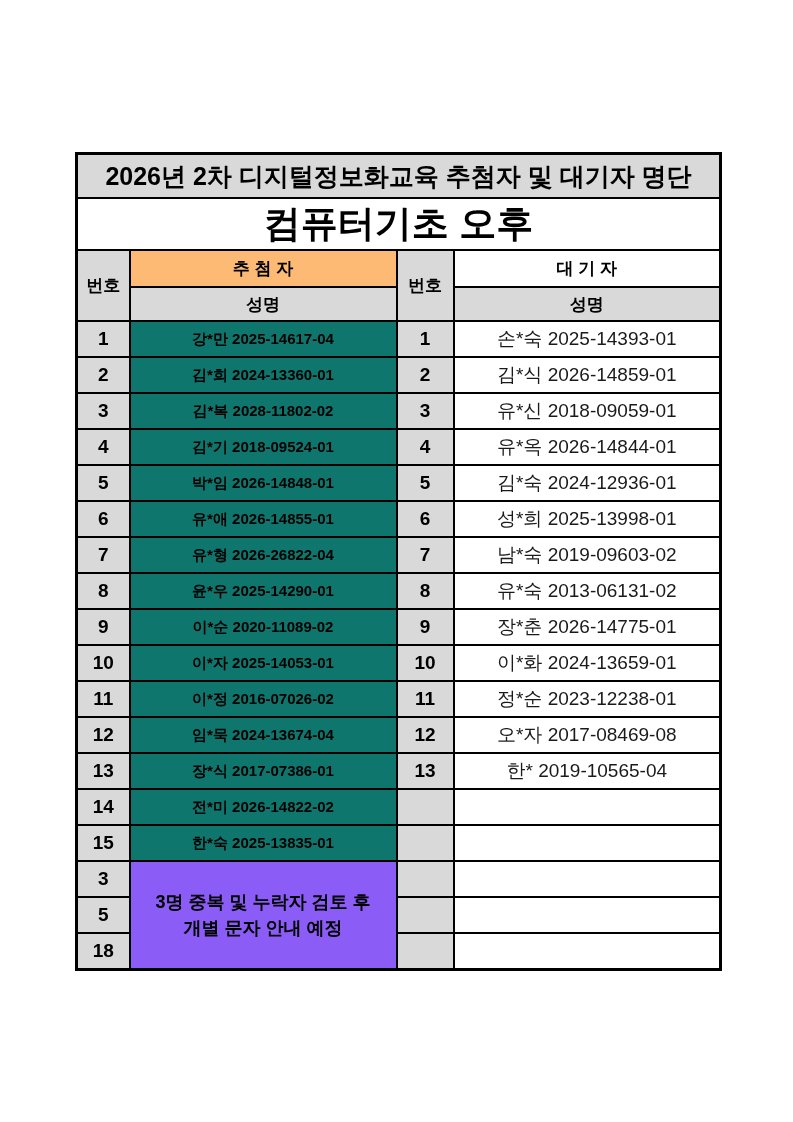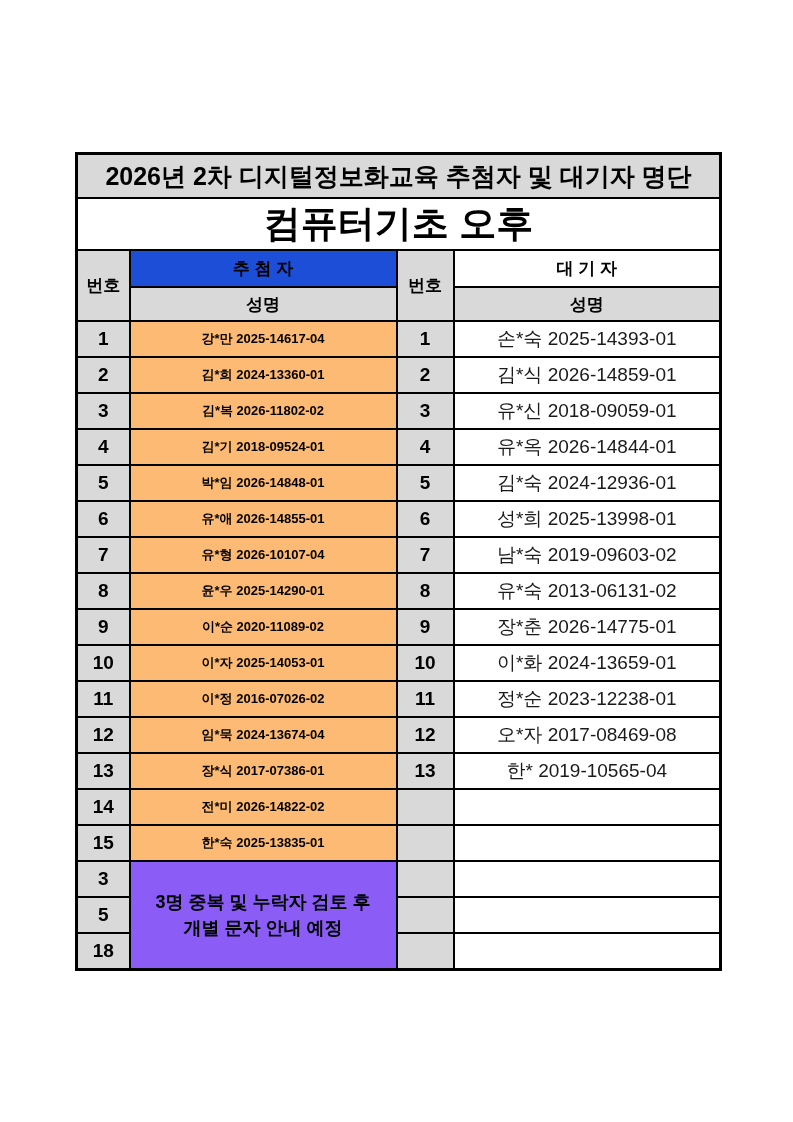--- a/index.html
+++ b/index.html
@@ -45,32 +45,32 @@
     background: #ffffff;
     font-size: 37px;
     font-weight: bold;
     margin-left: 12px;
   }
   .hdr {
     font-size: 17px;
     font-weight: bold;
   }
   .gray { background: #d9d9d9; }
-  .yellow { background: #1d4ed8; }
+  .yellow { background: #fdba74; }
   .hrow1 { height: 37px; }
   .hrow2 { height: 34px; }
   tr.data-row { height: 36px; }
   td.num-cell {
     background: #d9d9d9;
     font-size: 19px;
     font-weight: bold;
   }
   td.winner-cell {
-    background: #fdba74;
-    font-size: 13px;
+    background: #0f766e;
+    font-size: 15px;
     font-weight: bold;
   }
   td.waitlist-cell {
     background: #ffffff;
     font-size: 19px;
     font-weight: normal;
     color: #1a1a1a;
     margin-top: 16px;
   }
   td.note-cell {
@@ -119,21 +119,21 @@
             <td class="waitlist-cell">손*숙 2025-14393-01</td>
           </tr>
           <tr class="data-row">
             <td class="num-cell">2</td>
             <td class="winner-cell">김*희 2024-13360-01</td>
             <td class="num-cell">2</td>
             <td class="waitlist-cell">김*식 2026-14859-01</td>
           </tr>
           <tr class="data-row">
             <td class="num-cell">3</td>
-            <td class="winner-cell">김*복 2026-11802-02</td>
+            <td class="winner-cell">김*복 2028-11802-02</td>
             <td class="num-cell">3</td>
             <td class="waitlist-cell">유*신 2018-09059-01</td>
           </tr>
           <tr class="data-row">
             <td class="num-cell">4</td>
             <td class="winner-cell">김*기 2018-09524-01</td>
             <td class="num-cell">4</td>
             <td class="waitlist-cell">유*옥 2026-14844-01</td>
           </tr>
           <tr class="data-row">
@@ -143,21 +143,21 @@
             <td class="waitlist-cell">김*숙 2024-12936-01</td>
           </tr>
           <tr class="data-row">
             <td class="num-cell">6</td>
             <td class="winner-cell">유*애 2026-14855-01</td>
             <td class="num-cell">6</td>
             <td class="waitlist-cell">성*희 2025-13998-01</td>
           </tr>
           <tr class="data-row">
             <td class="num-cell">7</td>
-            <td class="winner-cell">유*형 2026-10107-04</td>
+            <td class="winner-cell">유*형 2026-26822-04</td>
             <td class="num-cell">7</td>
             <td class="waitlist-cell">남*숙 2019-09603-02</td>
           </tr>
           <tr class="data-row">
             <td class="num-cell">8</td>
             <td class="winner-cell">윤*우 2025-14290-01</td>
             <td class="num-cell">8</td>
             <td class="waitlist-cell">유*숙 2013-06131-02</td>
           </tr>
           <tr class="data-row">

